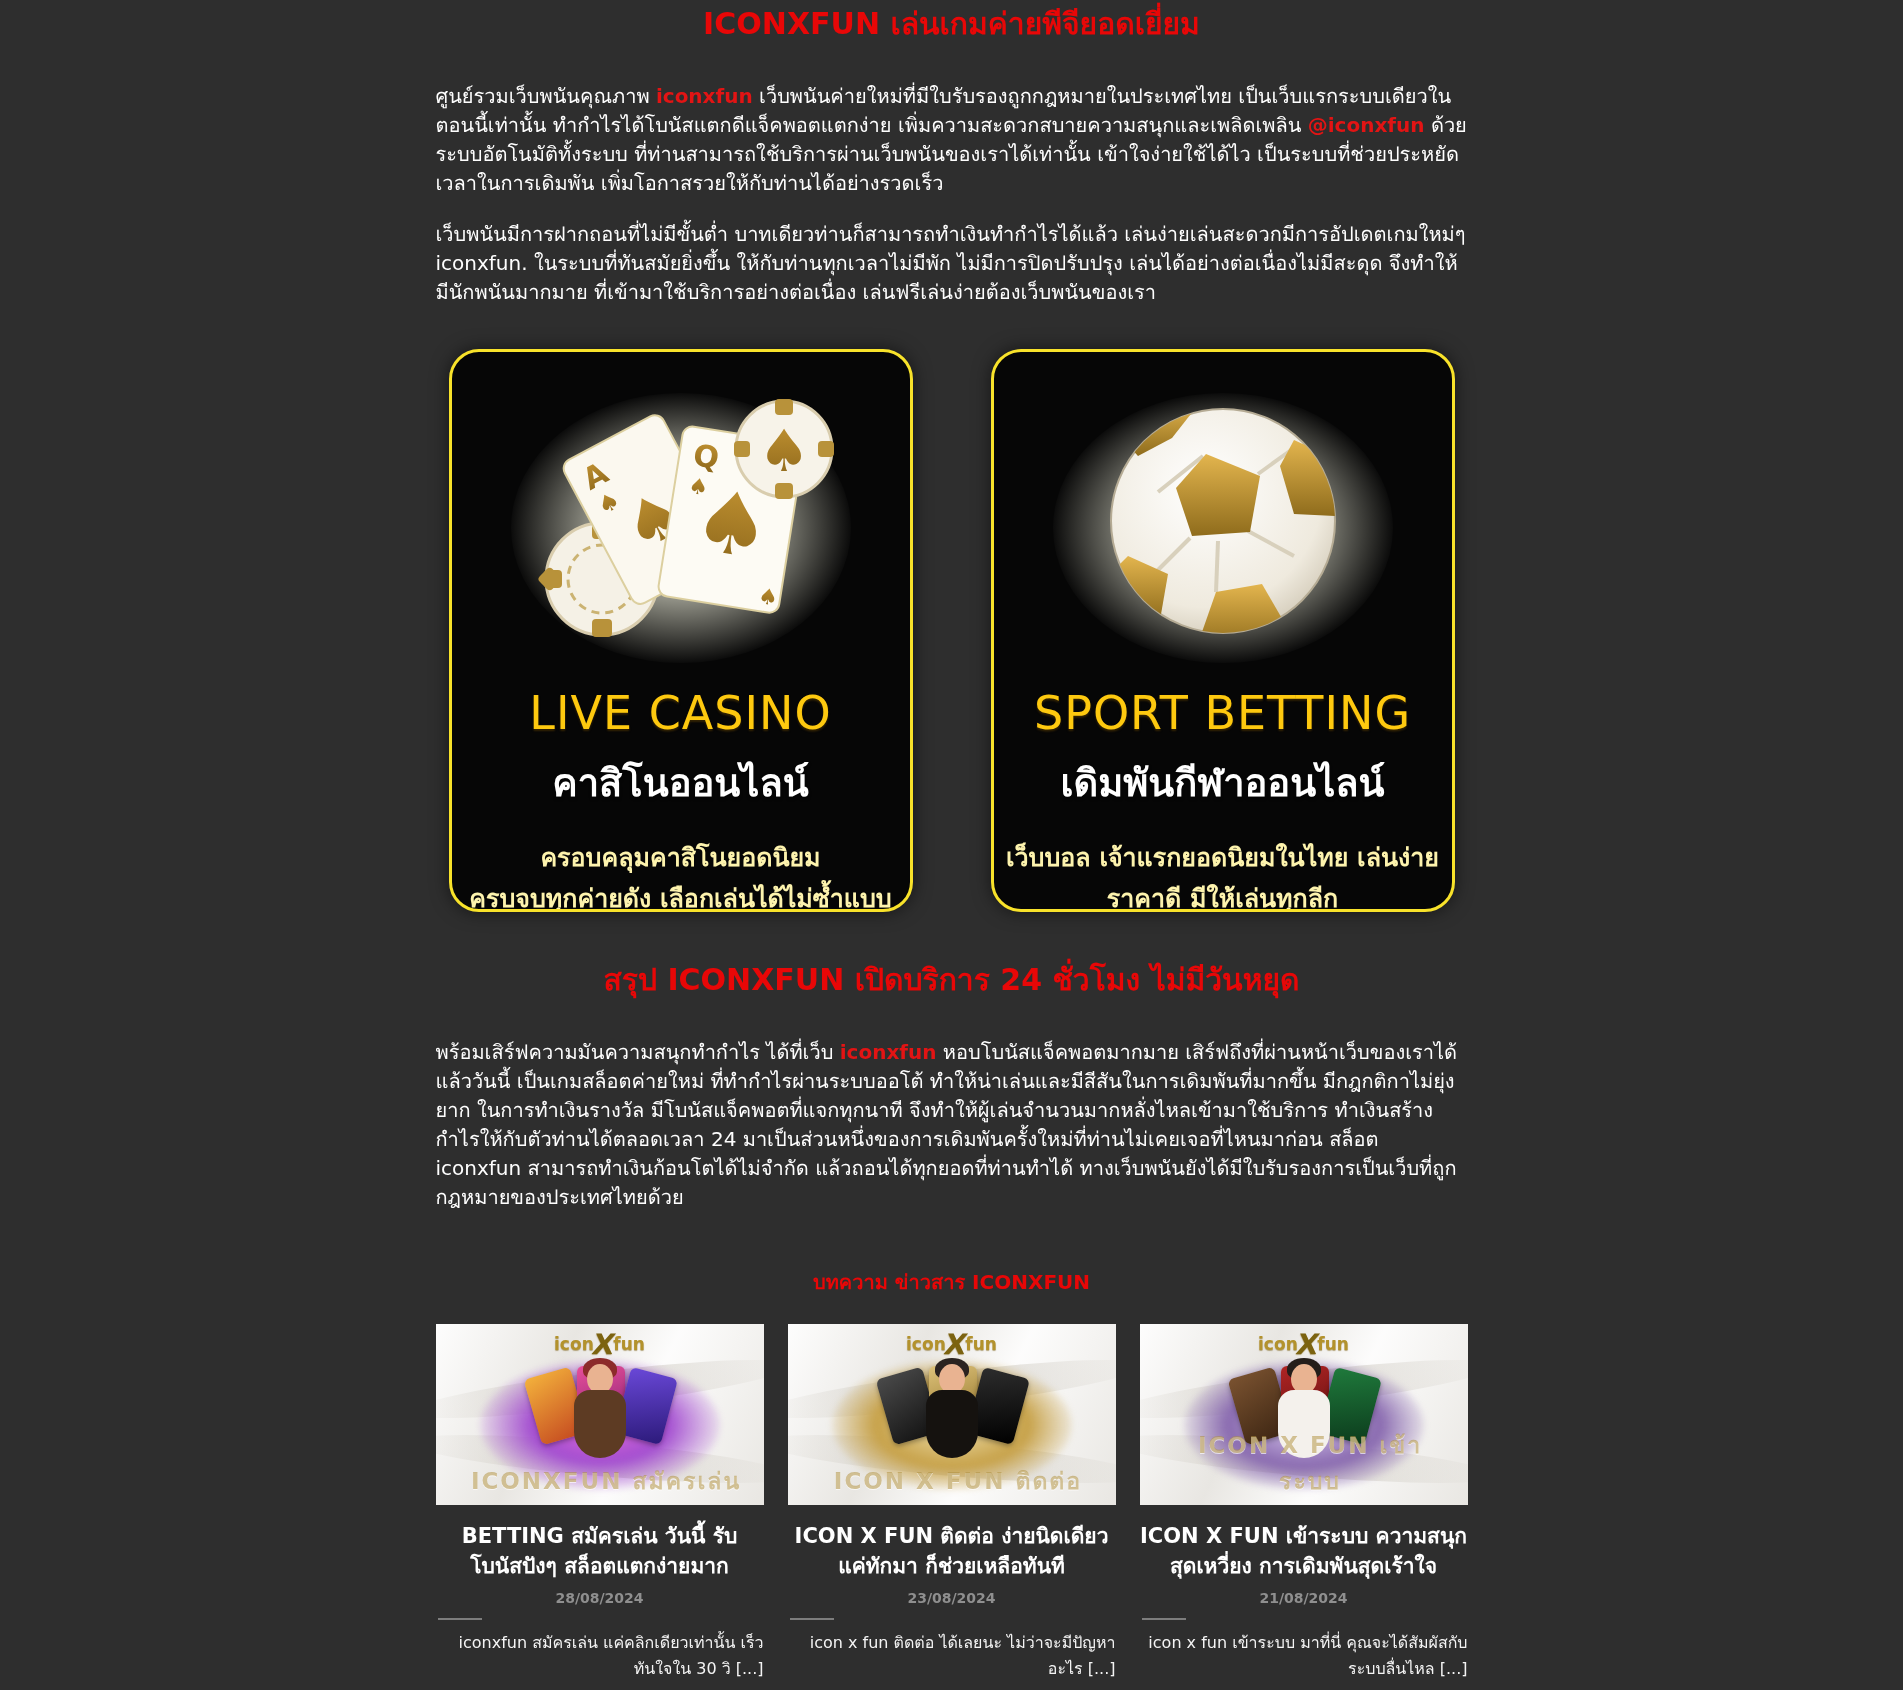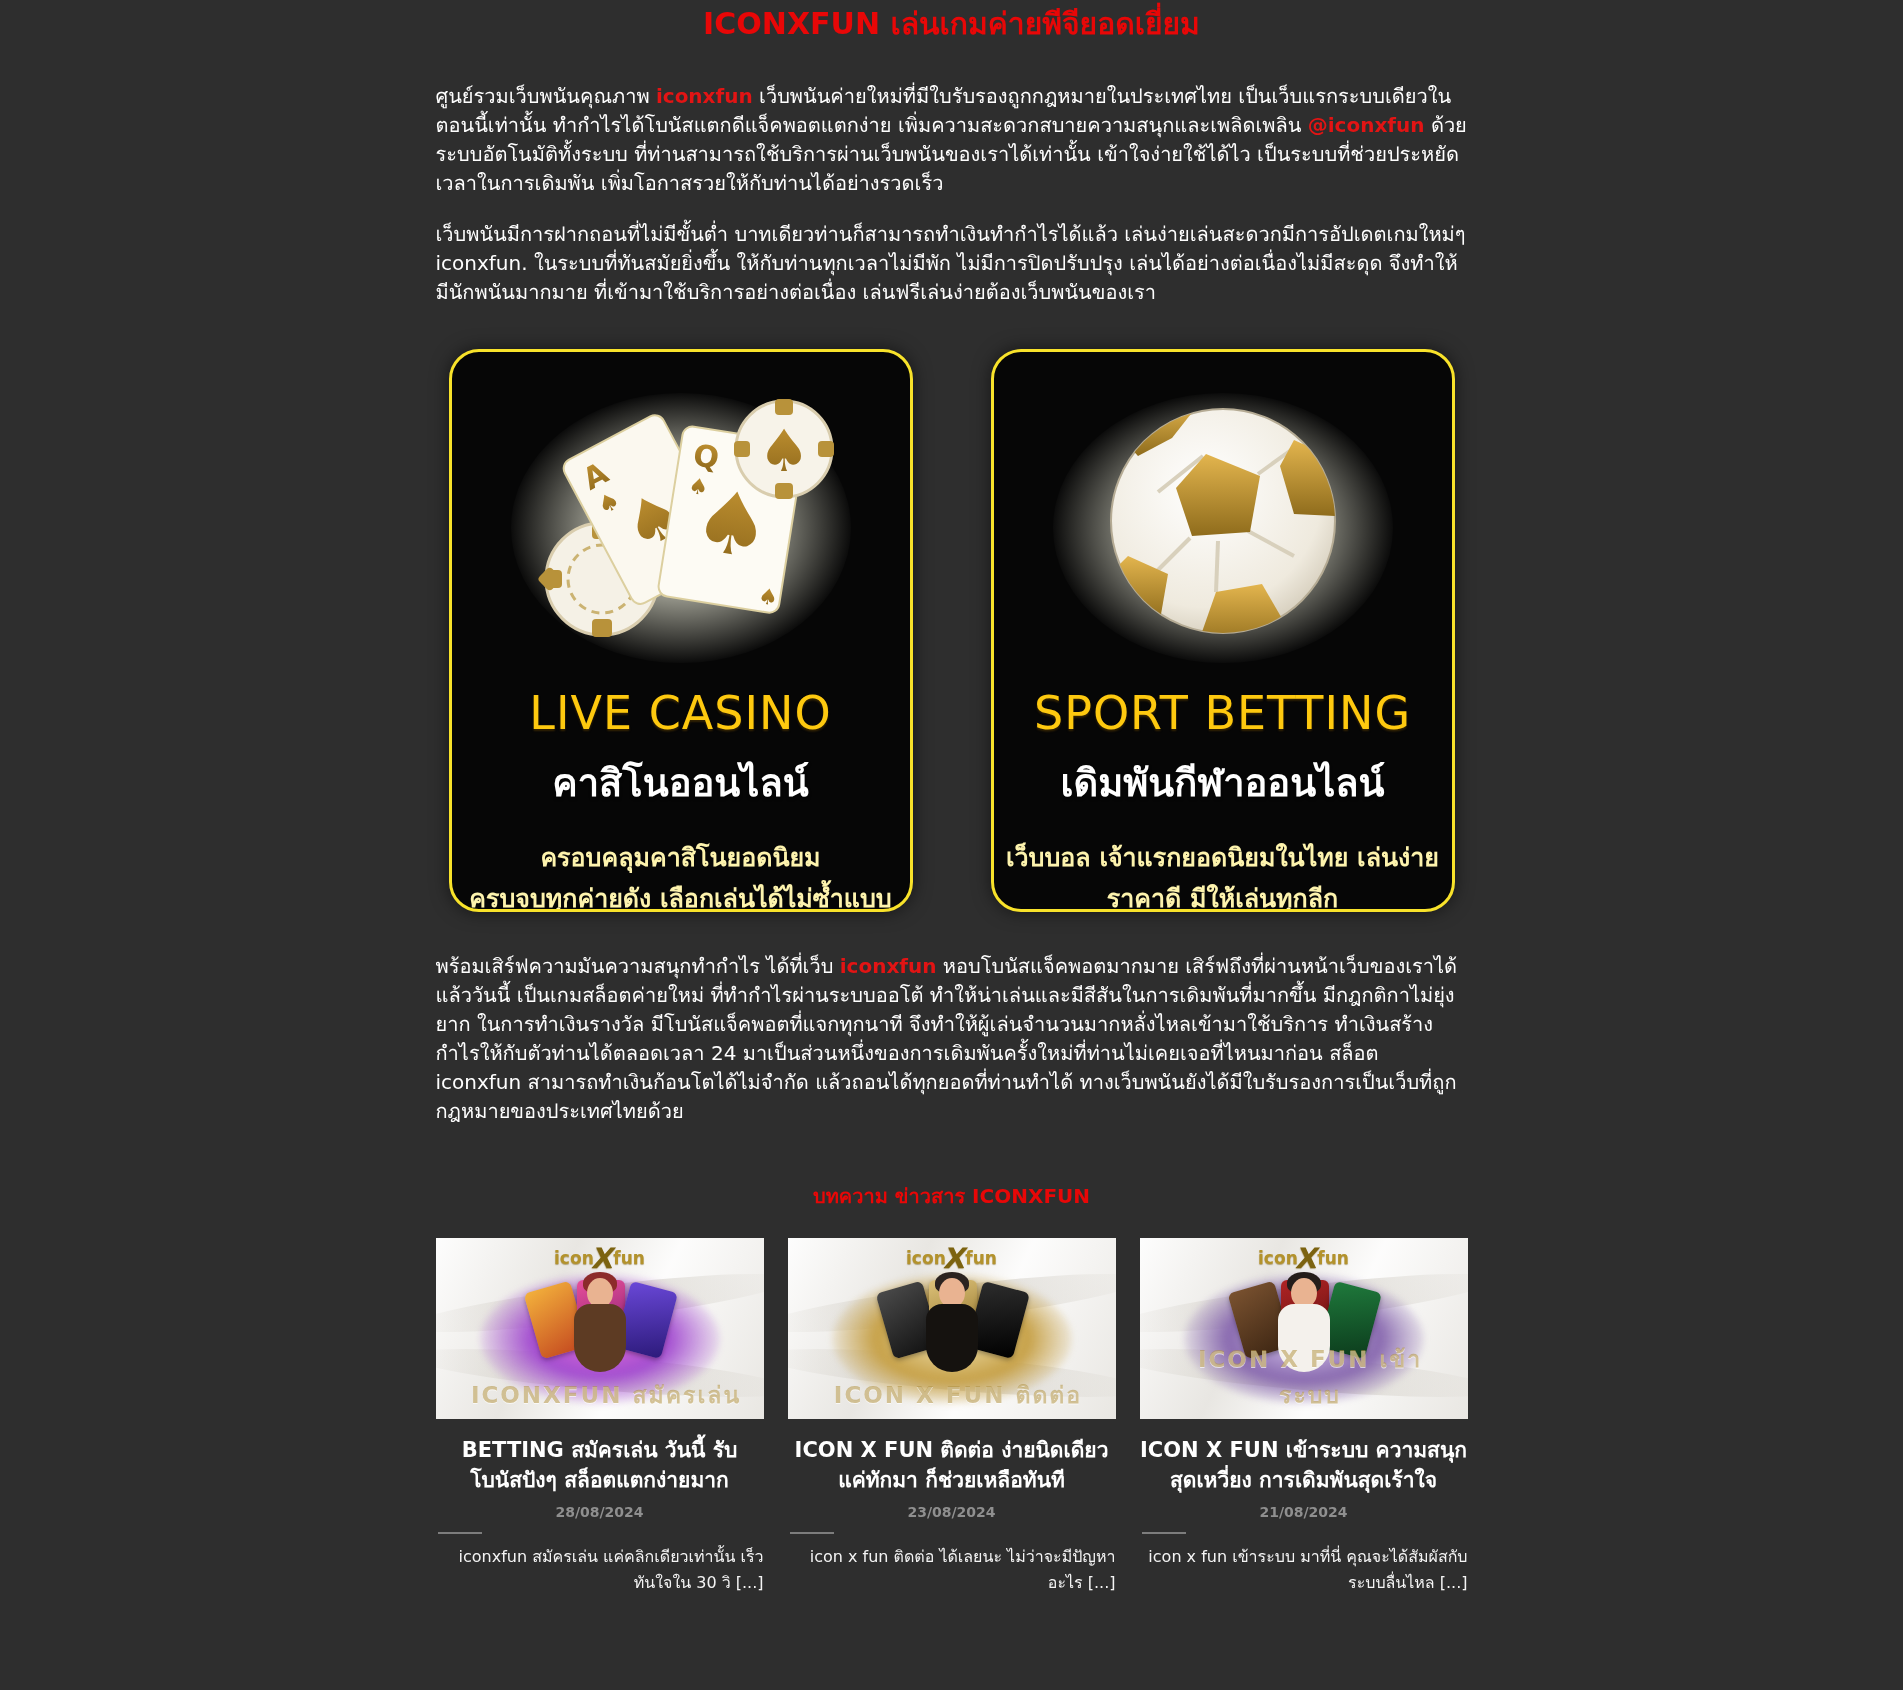--- a/index.html
+++ b/index.html
@@ -216,20 +216,21 @@
         <div class="feature-title">SPORT BETTING</div>
         <div class="feature-subtitle">เดิมพันกีฬาออนไลน์</div>
         <div class="feature-lines">
           <div class="feature-line">เว็บบอล เจ้าแรกยอดนิยมในไทย เล่นง่าย</div>
           <div class="feature-line">ราคาดี มีให้เล่นทุกลีก</div>
         </div>
       </div>
 
     </div>
 
+    <h2 class="h-red">สรุป ICONXFUN เปิดบริการ 24 ชั่วโมง ไม่มีวันหยุด</h2>
     <p class="para summary"><span>พร้อมเสิร์ฟความมันความสนุกทำกำไร ได้ที่เว็บ </span><span class="red-link">iconxfun</span><span> หอบโบนัสแจ็คพอตมากมาย เสิร์ฟถึงที่ผ่านหน้าเว็บของเราได้แล้ววันนี้ เป็นเกมสล็อตค่ายใหม่ ที่ทำกำไรผ่านระบบออโต้ ทำให้น่าเล่นและมีสีสันในการเดิมพันที่มากขึ้น มีกฎกติกาไม่ยุ่งยาก ในการทำเงินรางวัล มีโบนัสแจ็คพอตที่แจกทุกนาที จึงทำให้ผู้เล่นจำนวนมากหลั่งไหลเข้ามาใช้บริการ ทำเงินสร้างกำไรให้กับตัวท่านได้ตลอดเวลา 24 มาเป็นส่วนหนึ่งของการเดิมพันครั้งใหม่ที่ท่านไม่เคยเจอที่ไหนมาก่อน สล็อต iconxfun สามารถทำเงินก้อนโตได้ไม่จำกัด แล้วถอนได้ทุกยอดที่ท่านทำได้ ทางเว็บพนันยังได้มีใบรับรองการเป็นเว็บที่ถูกกฎหมายของประเทศไทยด้วย</span></p>
 
     <h3 class="h-red">บทความ ข่าวสาร ICONXFUN</h3>
 
     <div class="articles-row">
 
       <div class="article-card">
         <div class="thumb v1">
           <div class="streak s1"></div>
           <div class="streak s2"></div>

